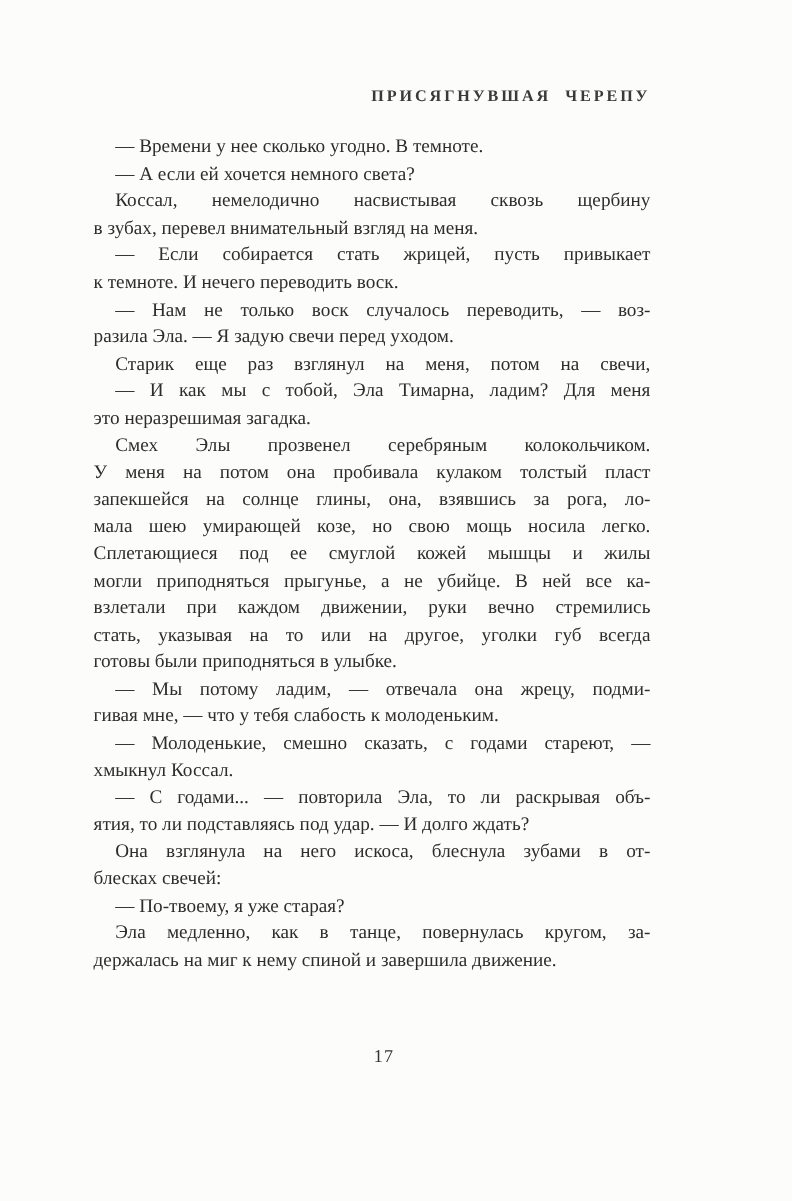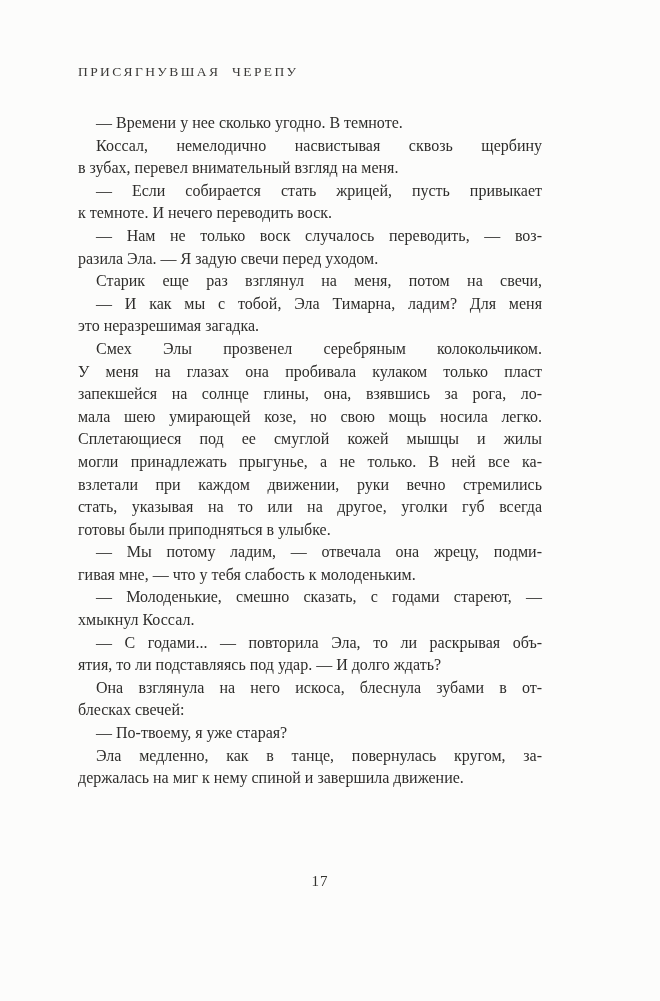--- a/index.html
+++ b/index.html
@@ -11,26 +11,26 @@
     position: relative;
     width: 660px;
     height: 1001px;
     background: #fcfcfb;
     color: #2e2d2b;
     font-family: "Liberation Serif", "DejaVu Serif", serif;
     overflow: hidden;
   }
   .running-head {
     position: absolute;
-    top: 64px;
+    top: 72px;
     left: 78px;
     width: 464px;
-    text-align: left;
+    text-align: right;
     font-size: 13.5px;
-    font-weight: normal;
+    font-weight: bold;
     letter-spacing: 2.4px;
     word-spacing: 6px;
     color: #3b3a38;
   }
   .text-block {
     position: absolute;
     top: 112px;
     left: 78px;
     width: 464px;
     font-size: 16px;
@@ -63,35 +63,36 @@
 </head>
 <body>
 
 <div class="page">
   <div class="running-head">
     <span>ПРИСЯГНУВШАЯ ЧЕРЕПУ</span>
   </div>
 
   <div class="text-block" id="text-block">
       <div class="line indent">— Времени у нее сколько угодно. В темноте.</div>
+      <div class="line indent">— А если ей хочется немного света?</div>
       <div class="line indent justify">Коссал, немелодично насвистывая сквозь щербину</div>
       <div class="line">в зубах, перевел внимательный взгляд на меня.</div>
       <div class="line indent justify">— Если собирается стать жрицей, пусть привыкает</div>
       <div class="line">к темноте. И нечего переводить воск.</div>
       <div class="line indent justify">— Нам не только воск случалось переводить, — воз-</div>
       <div class="line">разила Эла. — Я задую свечи перед уходом.</div>
       <div class="line indent justify">Старик еще раз взглянул на меня, потом на свечи,</div>
       <div class="line indent justify">— И как мы с тобой, Эла Тимарна, ладим? Для меня</div>
       <div class="line">это неразрешимая загадка.</div>
       <div class="line indent justify">Смех Элы прозвенел серебряным колокольчиком.</div>
-      <div class="line justify">У меня на глазах она пробивала кулаком только пласт</div>
+      <div class="line justify">У меня на потом она пробивала кулаком толстый пласт</div>
       <div class="line justify">запекшейся на солнце глины, она, взявшись за рога, ло-</div>
       <div class="line justify">мала шею умирающей козе, но свою мощь носила легко.</div>
       <div class="line justify">Сплетающиеся под ее смуглой кожей мышцы и жилы</div>
-      <div class="line justify">могли принадлежать прыгунье, а не только. В ней все ка-</div>
+      <div class="line justify">могли приподняться прыгунье, а не убийце. В ней все ка-</div>
       <div class="line justify">взлетали при каждом движении, руки вечно стремились</div>
       <div class="line justify">стать, указывая на то или на другое, уголки губ всегда</div>
       <div class="line">готовы были приподняться в улыбке.</div>
       <div class="line indent justify">— Мы потому ладим, — отвечала она жрецу, подми-</div>
       <div class="line">гивая мне, — что у тебя слабость к молоденьким.</div>
       <div class="line indent justify">— Молоденькие, смешно сказать, с годами стареют, —</div>
       <div class="line">хмыкнул Коссал.</div>
       <div class="line indent justify">— С годами... — повторила Эла, то ли раскрывая объ-</div>
       <div class="line">ятия, то ли подставляясь под удар. — И долго ждать?</div>
       <div class="line indent justify">Она взглянула на него искоса, блеснула зубами в от-</div>

